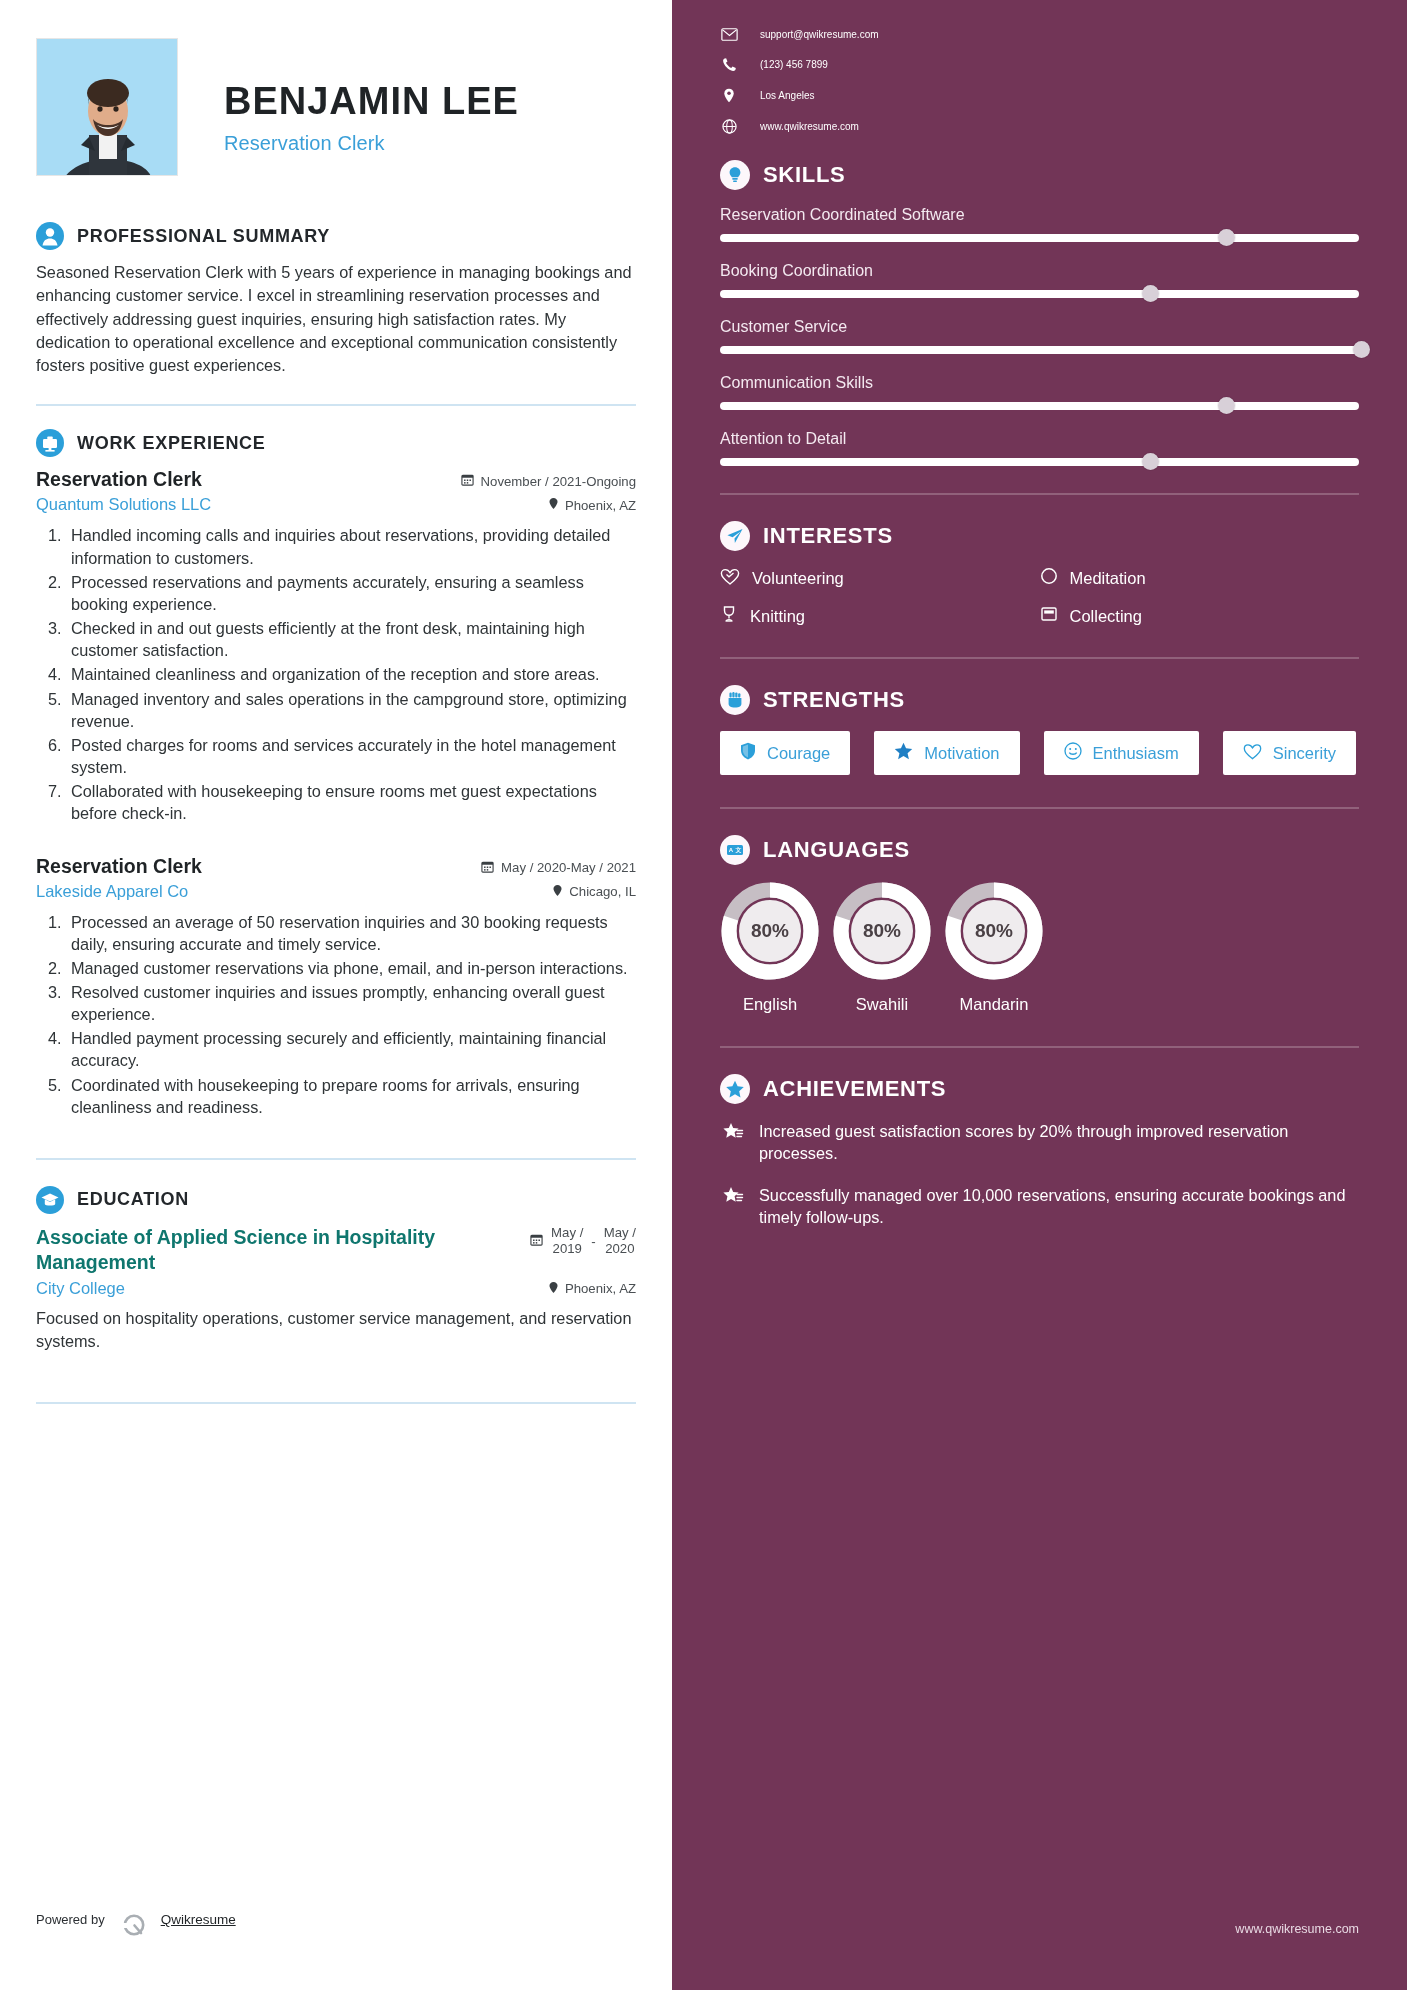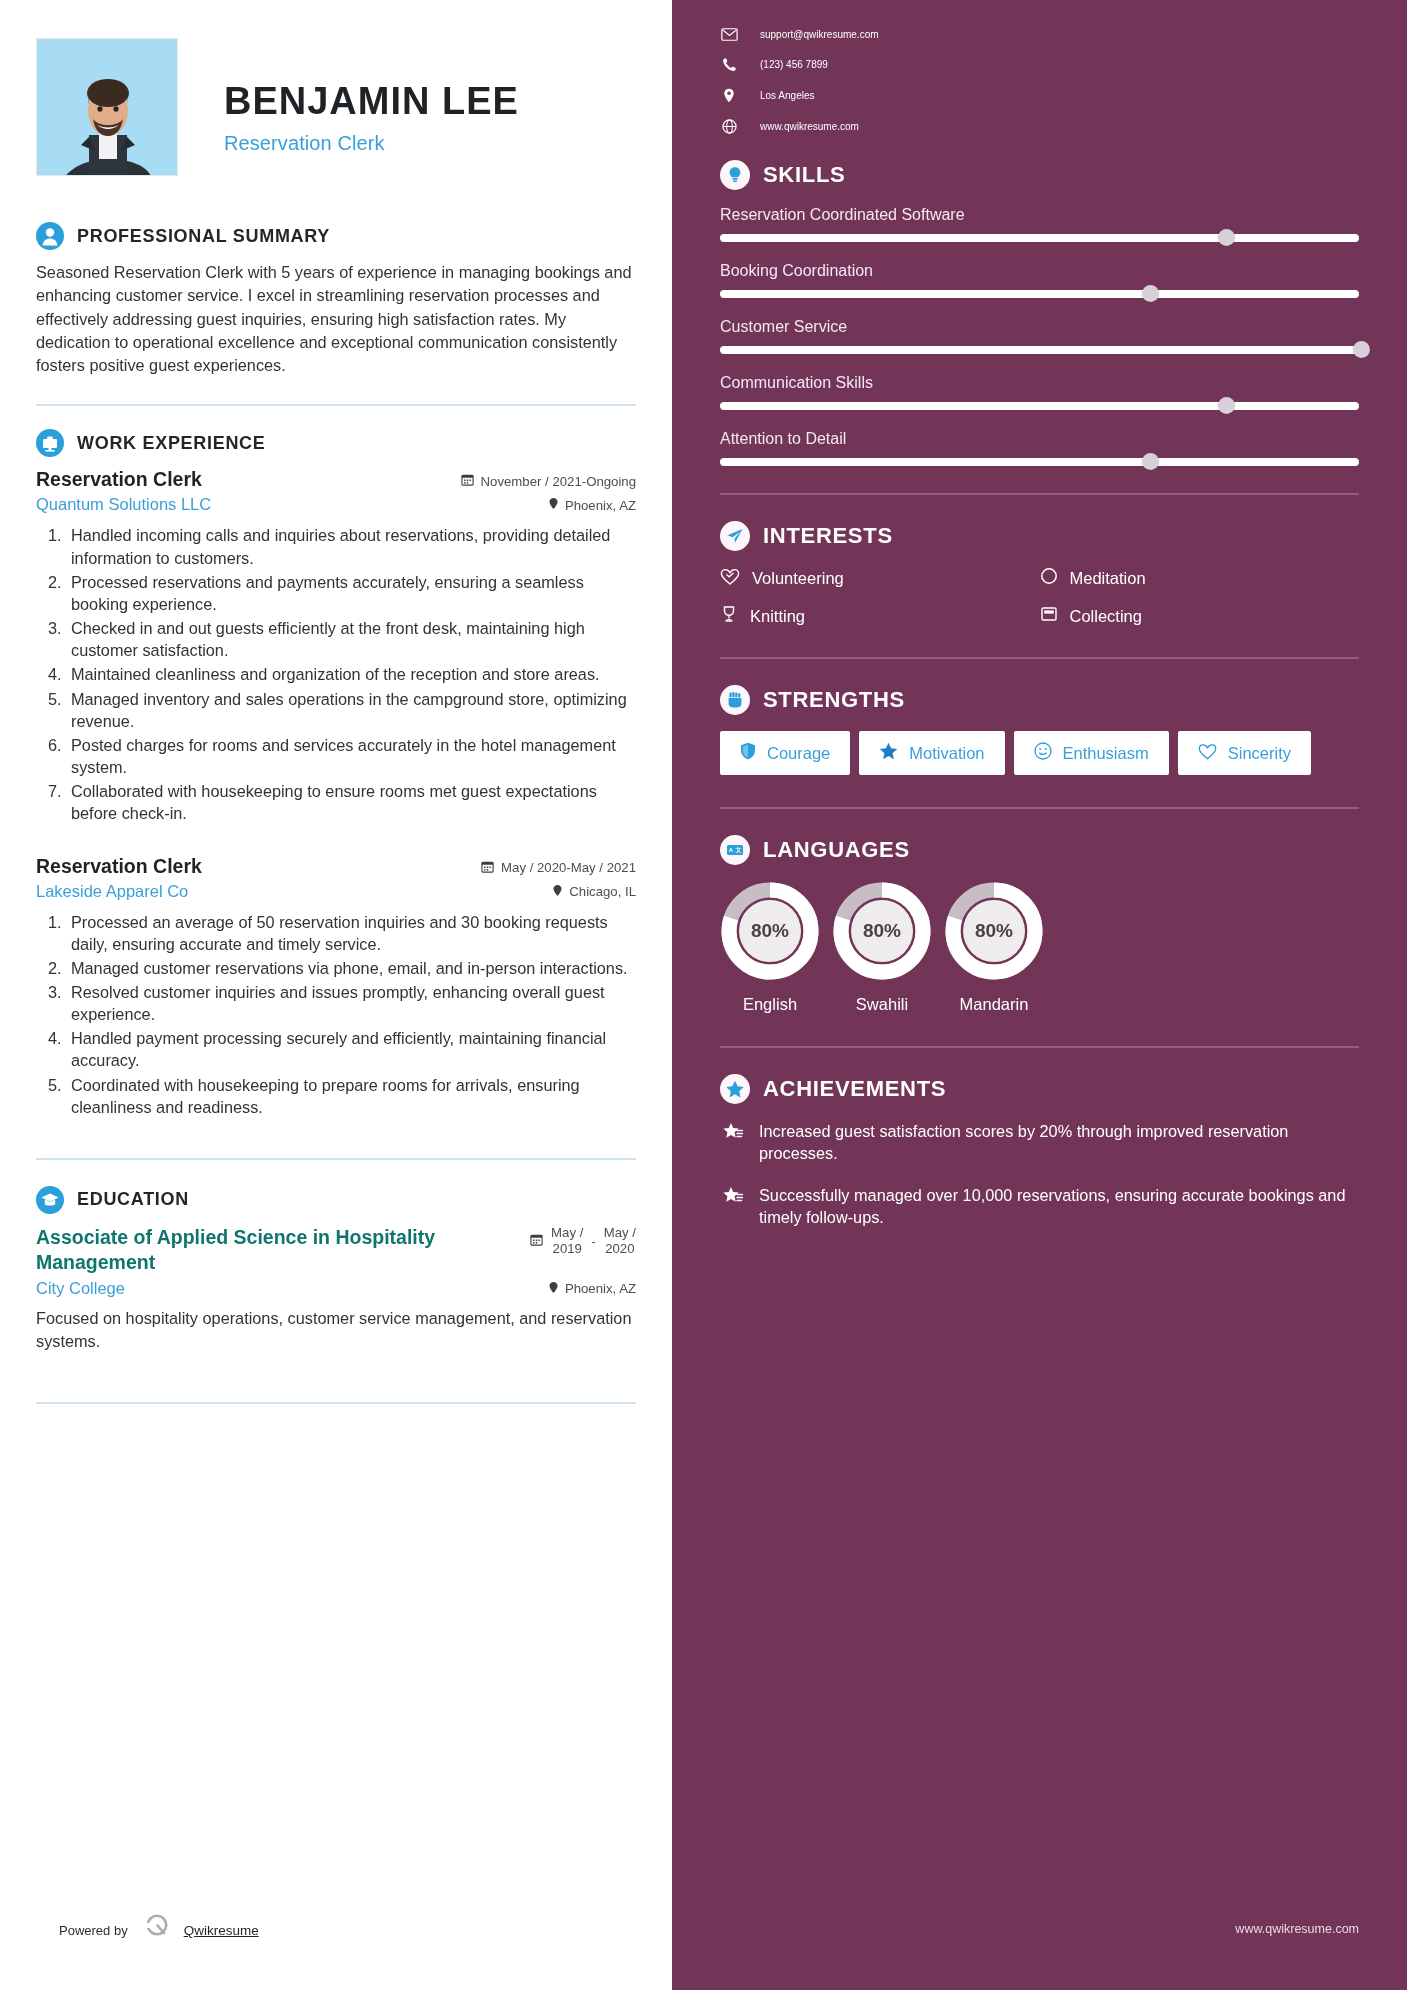--- a/index.html
+++ b/index.html
@@ -56,21 +56,21 @@
 
   .edu-top { display:flex; justify-content: space-between; align-items: flex-start; gap: 16px; }
   .edu-deg { font-size: 19.5px; font-weight: 600; color:#0f766e; line-height:1.28; max-width: 420px; }
   .edu-dates { display:flex; align-items:center; gap:8px; font-size:13.2px; color:#4a4f53; white-space:nowrap; }
   .edu-d { display:flex; flex-direction:column; line-height:1.25; text-align:center; }
   .edu-sub { display:flex; justify-content: space-between; align-items: baseline; margin-top: 4px; }
   .edu-desc { font-size: 16.3px; line-height: 1.4; color:#2f3437; margin-top: 9px; }
 
   .footer {
     position: absolute; left: 36px; right: 24px; bottom: 52px;
-    display: flex; align-items: flex-end; margin-left: 23px;
+    display: flex; align-items: flex-start;
   }
   .powered { font-size: 13px; color: #2b2f33; }
   .qlogo { width: 26px; height: 26px; margin: 0 14px 0 16px; }
   .qname { font-size: 13.5px; color: #1f2326; text-decoration: underline; font-weight: 500; }
 
   
   .right {
     width: 735px; height: 1990px;
     background: #723557;
     padding: 28px 48px 0 48px;
@@ -85,21 +85,21 @@
   .skill-label { font-size: 16px; color:#f4e9f0; margin-bottom: 9px; }
   .skill-wrap { position: relative; height: 10px; margin-bottom: 19px; }
   .skill-bar { position:absolute; left:0; right:0; top:1px; height: 8px; border-radius: 6px; background:#ffffff; }
   .skill-thumb { position:absolute; top:-4px; width:17px; height:17px; border-radius:50%; background:#d8d0d8; box-shadow: 0 0 0 1px rgba(0,0,0,.06); }
 
   .r-div { height: 2px; background: rgba(255,255,255,.22); margin: 26px 0 0 0; }
 
   .int-grid { display:grid; grid-template-columns: 1fr 1fr; row-gap: 16px; }
   .int-item { display:flex; align-items:center; gap: 12px; font-size: 16.5px; color:#fff; }
 
-  .str-grid { display:flex; flex-wrap: wrap; gap: 9px; }
+  .str-grid { display:flex; flex-wrap: wrap; gap: 24px; }
   .str-chip {
     background:#fff; color:#3a9fd8; font-size: 16.5px;
     padding: 11px 20px; display:flex; align-items:center; gap: 11px;
     border-radius: 2px;
   }
 
   .lang-row { display:flex; gap: 12px; margin-top: 6px; }
   .lang { text-align:center; }
   .lang-ring { width: 100px; height: 100px; position: relative; margin: 0 auto; }
   .lang-ring svg { transform: rotate(-90deg); display:block; }

